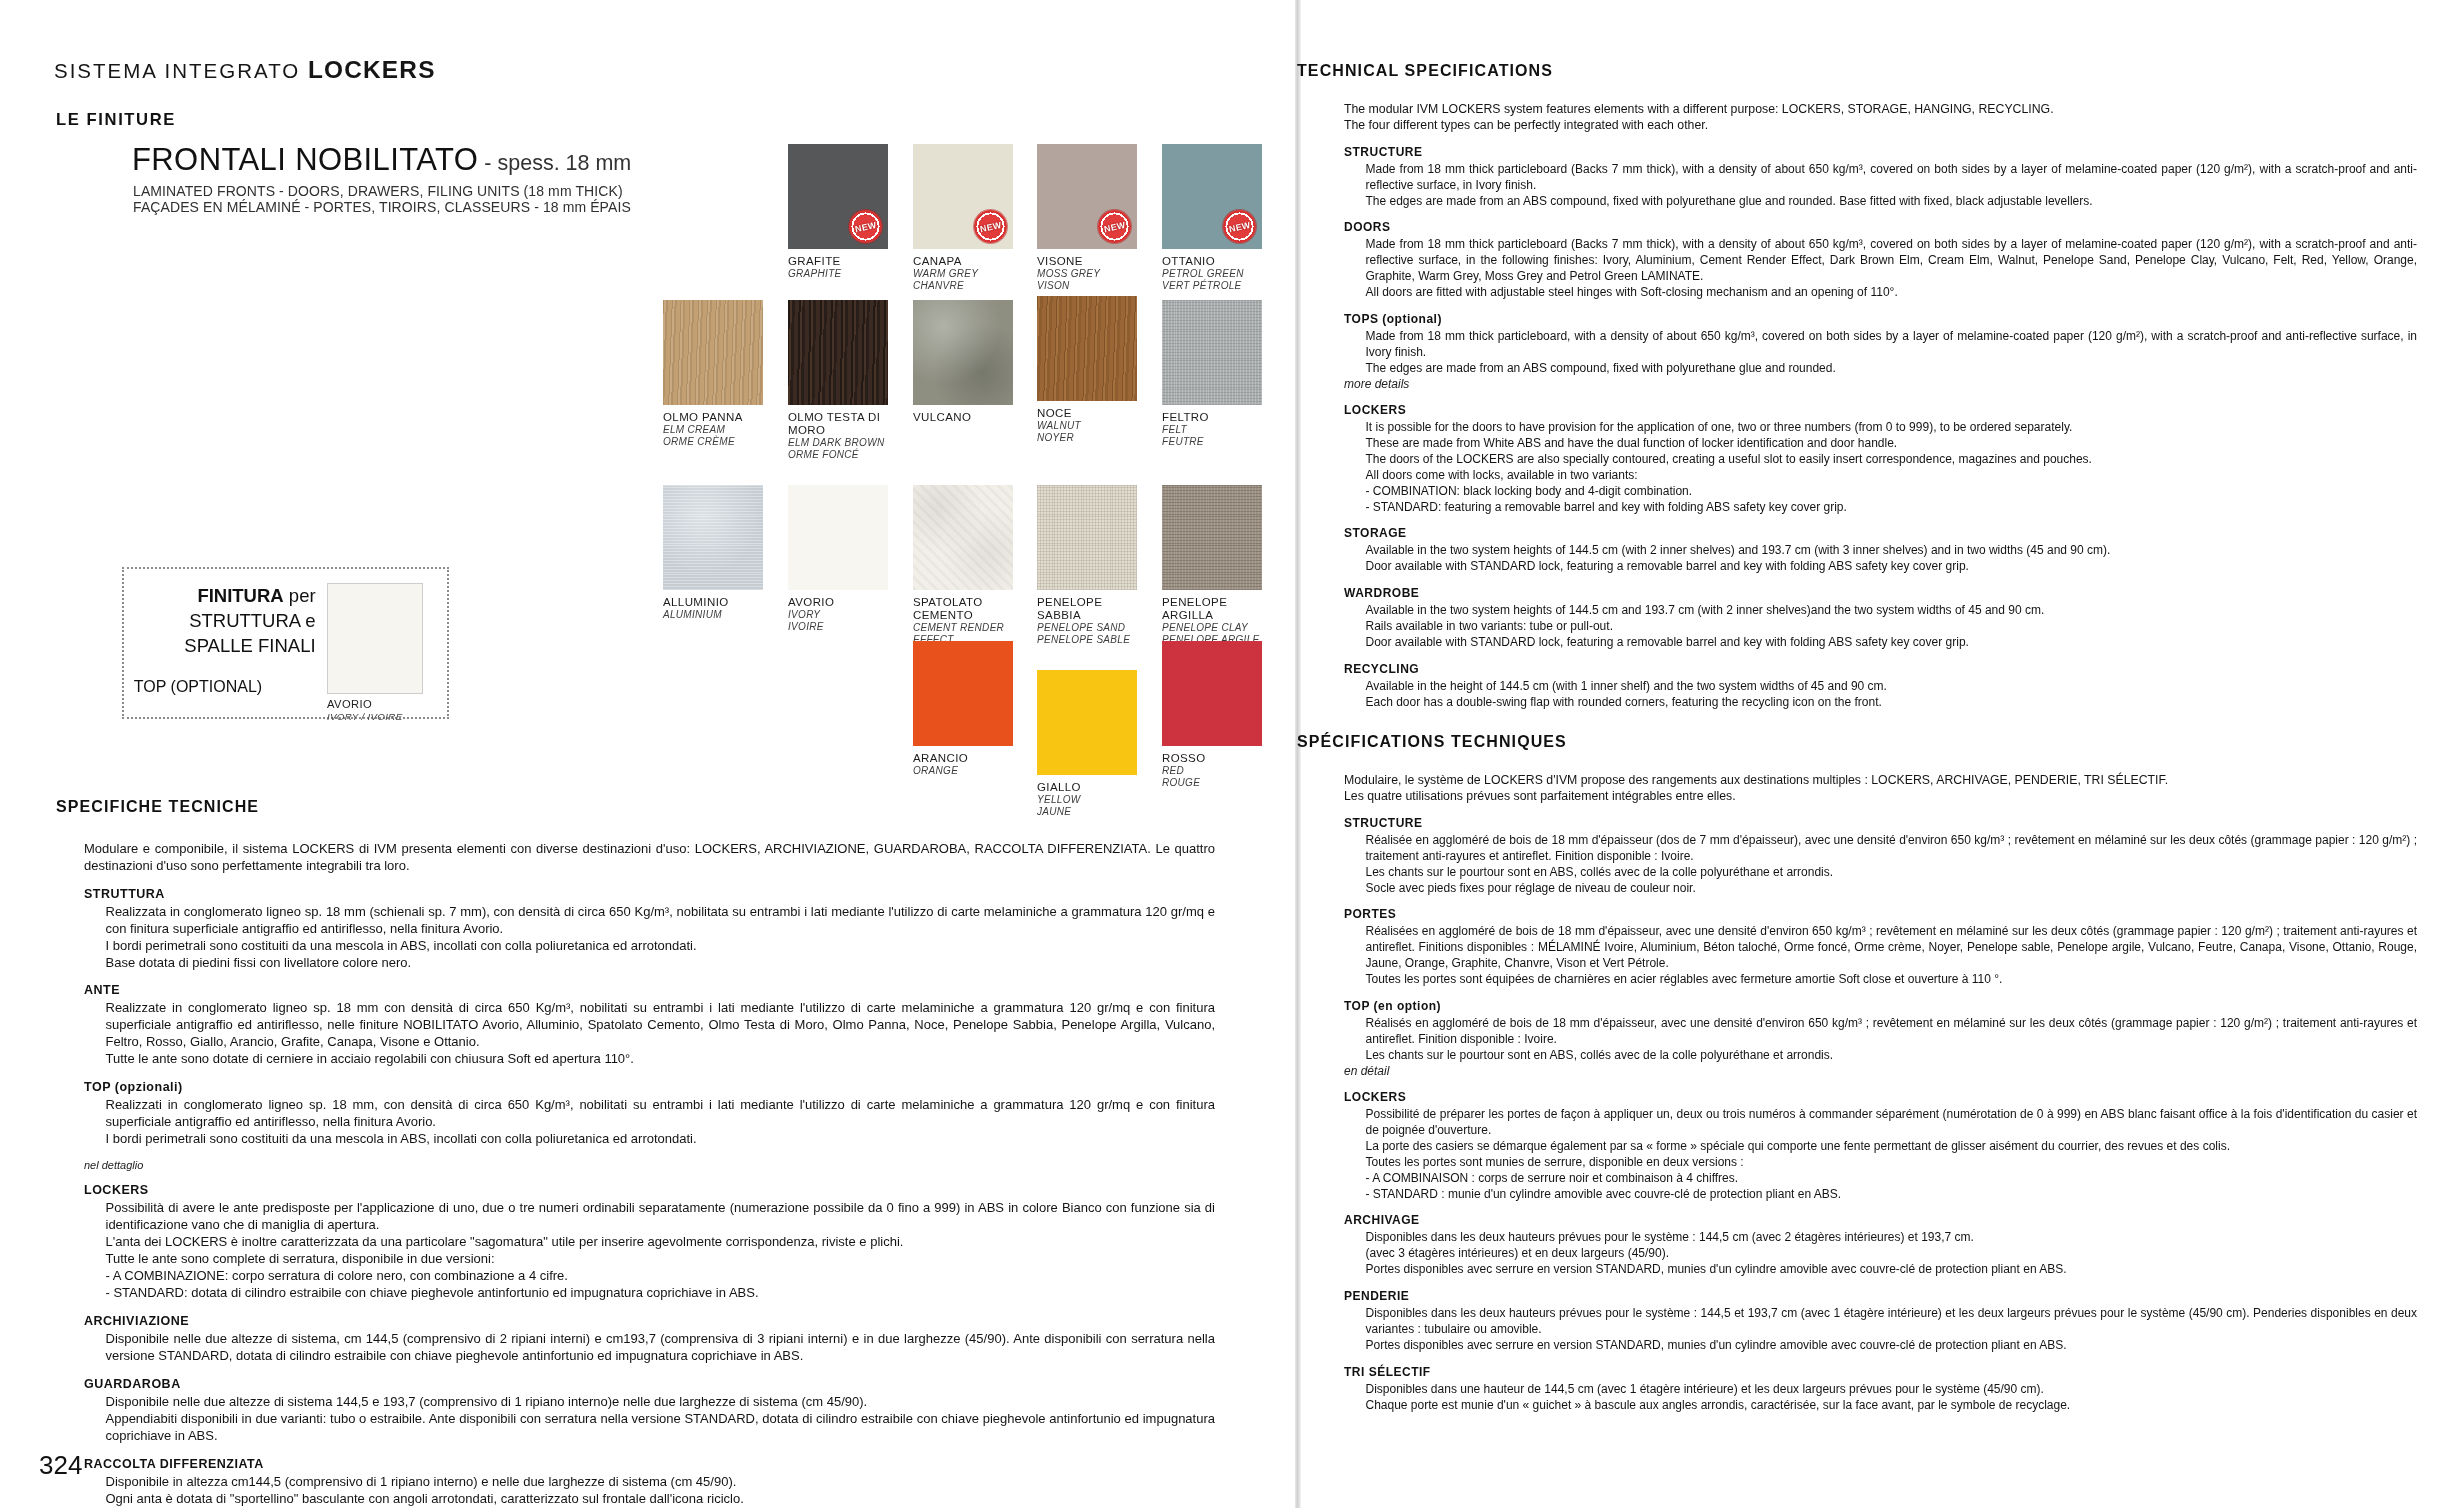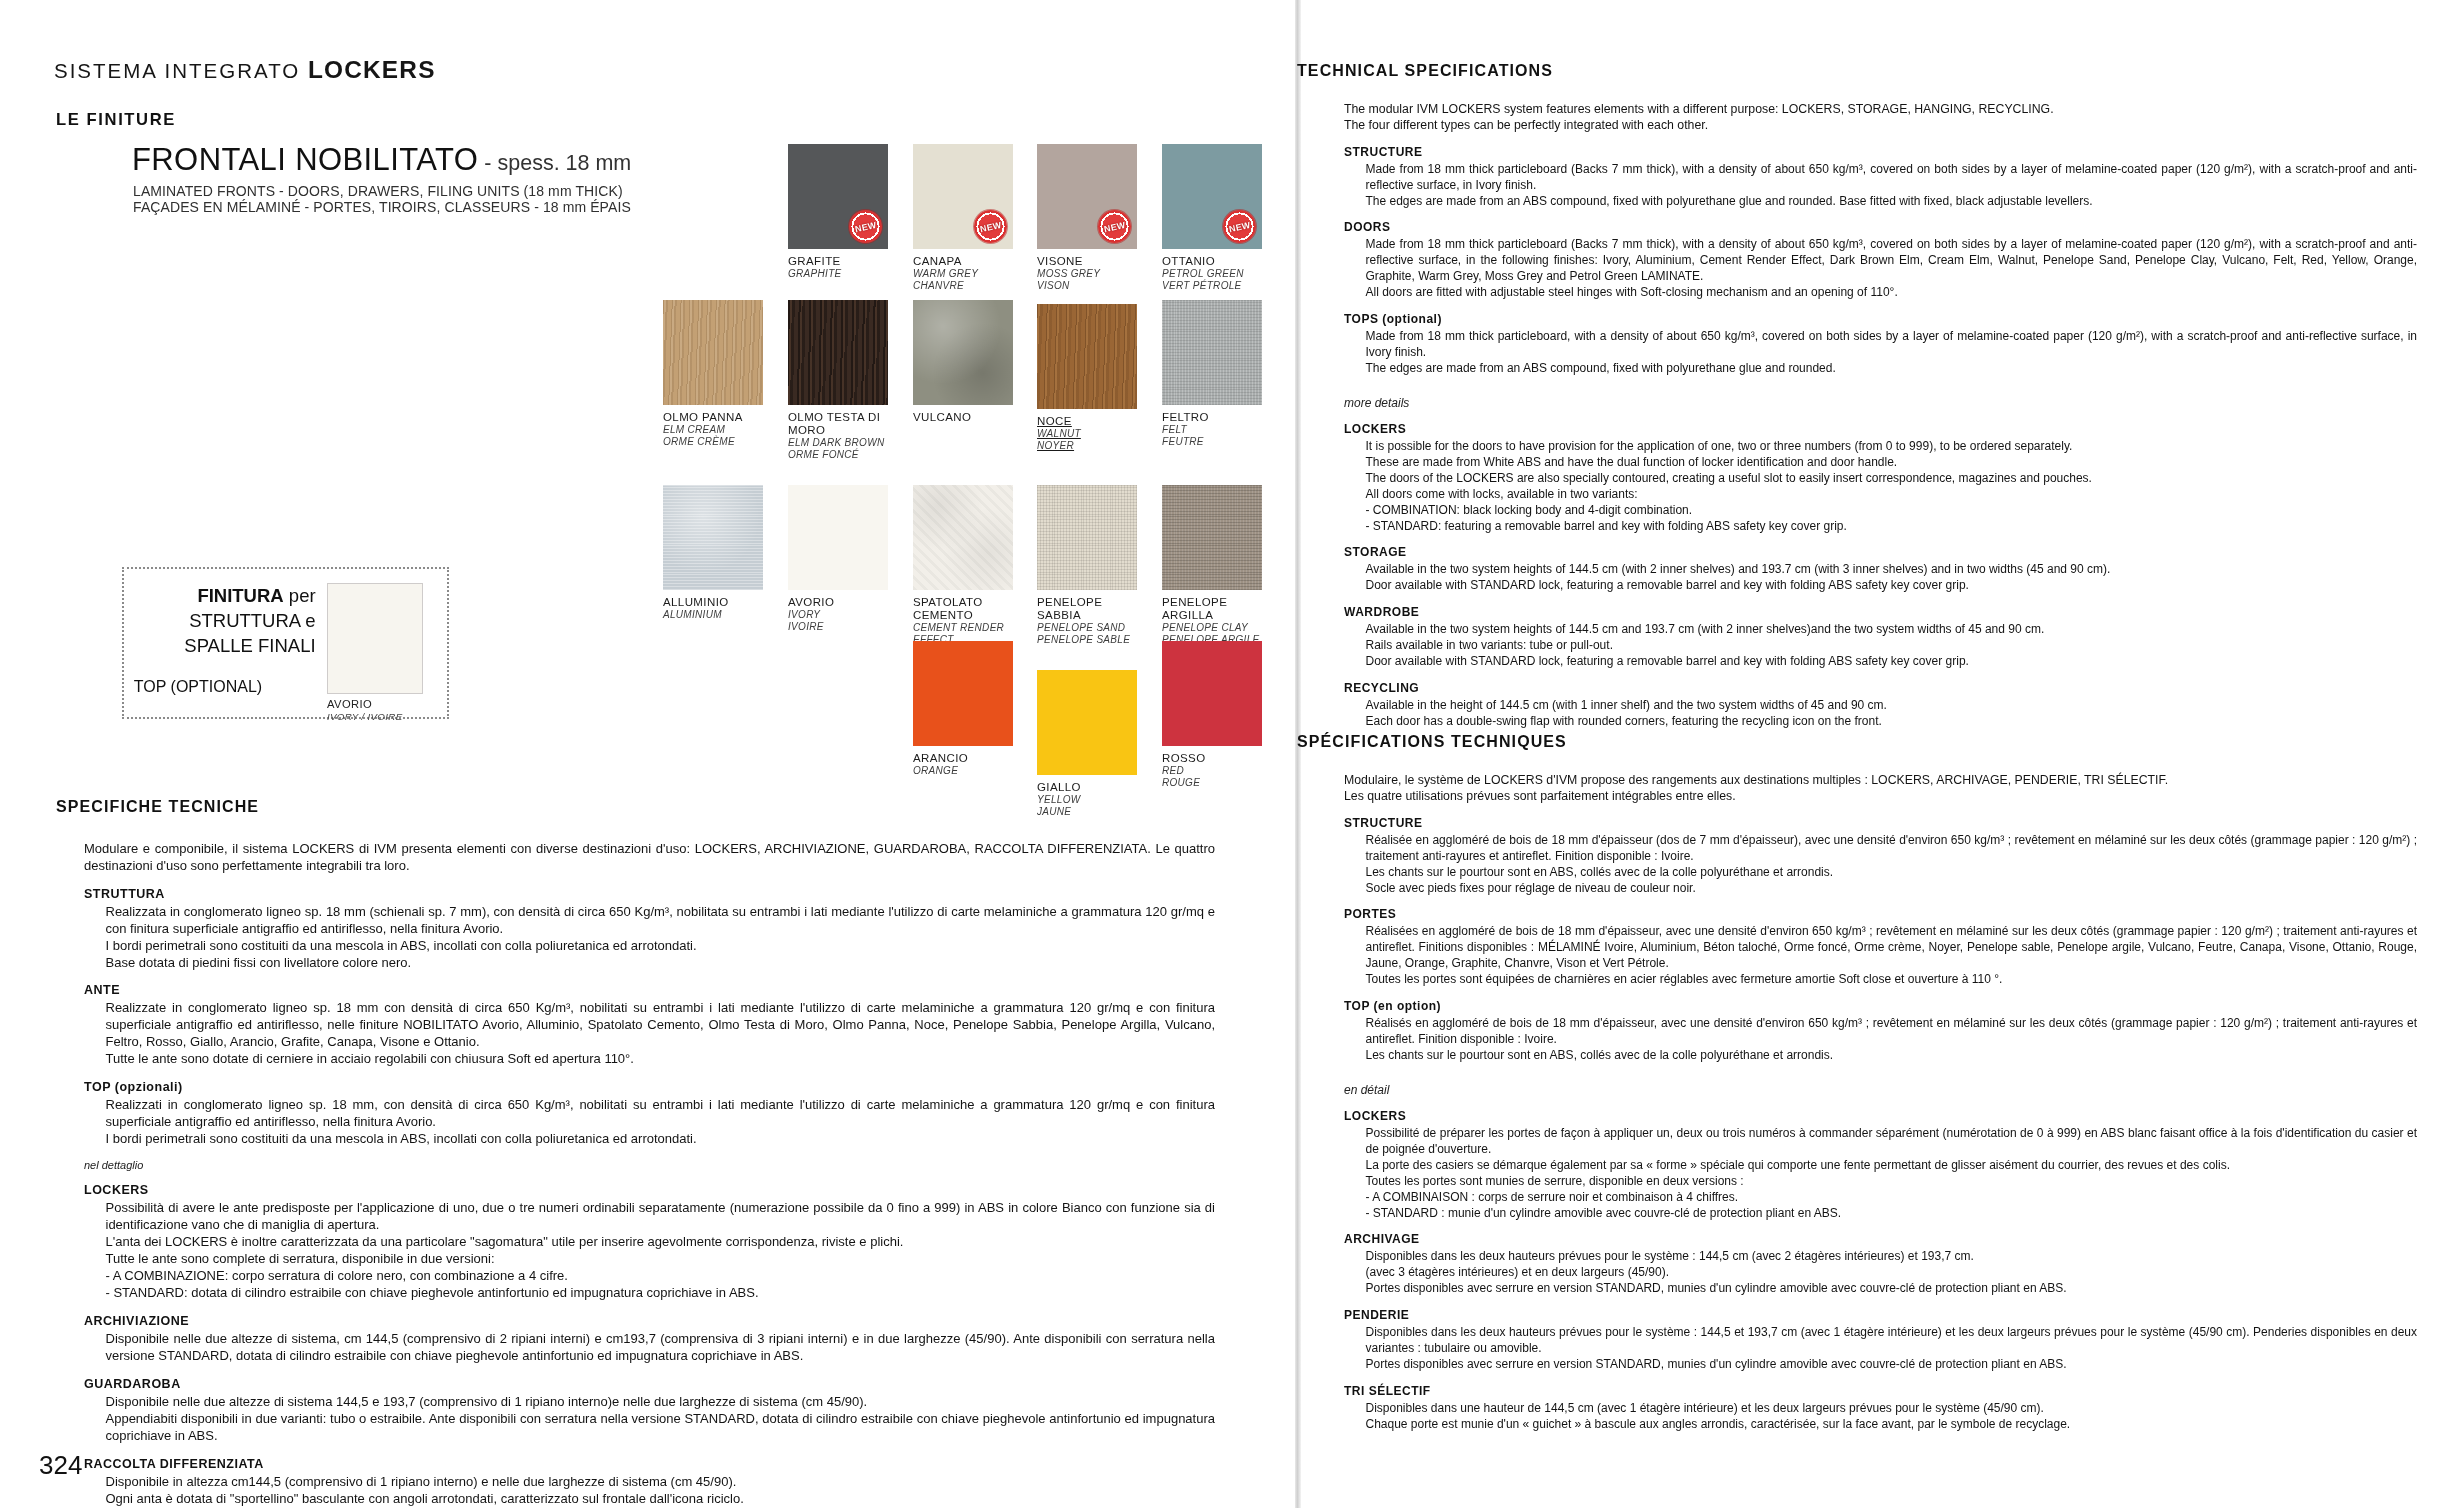--- a/index.html
+++ b/index.html
@@ -79,21 +79,21 @@
   
   .R { position:absolute; left:1297px; top:0; width:1141px; height:1509px; }
   .r-head { position:absolute; left:0; top:62px; font-size:16px; font-weight:800;
             letter-spacing:1.1px; color:#111; }
   .r-body { position:absolute; left:47px; top:0; width:1073px; }
   .r-body p.lead { font-size:12.3px; line-height:16px; color:#141414; }
   .r-body h4 { font-size:12px; font-weight:800; letter-spacing:0.5px; color:#111;
                margin-top:11.7px; margin-bottom:2px; }
   .r-body .ind { padding-left:21.5px; }
   .r-body .ind p { font-size:12px; line-height:16px; color:#141414; text-align:justify; }
-  .r-body .nd { font-size:12px; font-style:italic; color:#222; margin-top:20px; margin-bottom:2px; }
+  .r-body .nd { font-size:12px; font-style:italic; color:#222; margin-top:1px; margin-bottom:2px; }
 
   .r-head2 { position:absolute; left:0; font-size:16px; font-weight:800;
              letter-spacing:1.1px; color:#111; }
 </style>
 </head>
 <body>
 
 <div class="page">
 
   <div class="spine"></div>
@@ -166,21 +166,21 @@
           <div class="cap"><span>OLMO PANNA</span><span class="en">ELM CREAM</span><span class="fr">ORME CRÈME</span></div>
         </div>
         <div class="cell" style="left: 125px; top: 156px;">
           <div class="sw" style="background: repeating-linear-gradient(91deg, rgba(0, 0, 0, 0.42) 0px, rgba(0, 0, 0, 0.42) 2px, rgba(120, 85, 60, 0.2) 2px, rgba(120, 85, 60, 0.2) 3.9px, rgba(0, 0, 0, 0.3) 3.9px, rgba(0, 0, 0, 0.3) 6.8px, transparent 6.8px, transparent 10.7px) rgb(58, 42, 34);"></div>
           <div class="cap"><span>OLMO TESTA DI MORO</span><span class="en">ELM DARK BROWN</span><span class="fr">ORME FONCÉ</span></div>
         </div>
         <div class="cell" style="left: 250px; top: 156px;">
           <div class="sw" style="background: radial-gradient(circle at 30% 25%, rgba(255, 255, 255, 0.3), transparent 55%), radial-gradient(circle at 70% 70%, rgba(0, 0, 0, 0.16), transparent 50%) rgb(142, 143, 129);"></div>
           <div class="cap"><span>VULCANO</span></div>
         </div>
-        <div class="cell" style="left: 374px; top: 160px; text-decoration: underline;">
+        <div class="cell" style="left: 374px; top: 152px;">
           <div class="sw" style="background: repeating-linear-gradient(92deg, rgba(70, 40, 15, 0.3) 0px, rgba(70, 40, 15, 0.3) 1px, rgba(220, 170, 110, 0.16) 1px, rgba(220, 170, 110, 0.16) 2.9px, rgba(90, 55, 25, 0.2) 2.9px, rgba(90, 55, 25, 0.2) 5.9px, transparent 5.9px, transparent 9.8px) rgb(154, 102, 53);"></div>
           <div class="cap"><span>NOCE</span><span class="en">WALNUT</span><span class="fr">NOYER</span></div>
         </div>
         <div class="cell" style="left: 499px; top: 156px;">
           <div class="sw" style="background: repeating-linear-gradient(0deg, rgba(0, 0, 0, 0.1) 0px, rgba(0, 0, 0, 0.1) 1px, transparent 1px, transparent 2.9px), repeating-linear-gradient(90deg, rgba(255, 255, 255, 0.22) 0px, rgba(255, 255, 255, 0.22) 1px, transparent 1px, transparent 2.9px) rgb(169, 173, 173);"></div>
           <div class="cap"><span>FELTRO</span><span class="en">FELT</span><span class="fr">FEUTRE</span></div>
         </div>
         <div class="cell" style="left: 0px; top: 341px;">
           <div class="sw" style="background: repeating-linear-gradient(0deg, rgba(255, 255, 255, 0.35) 0px, rgba(255, 255, 255, 0.35) 1px, transparent 1px, transparent 2.9px), radial-gradient(circle at 40% 30%, rgba(255, 255, 255, 0.4), transparent 60%) rgb(197, 205, 211);"></div>
           <div class="cap"><span>ALLUMINIO</span><span class="en">ALUMINIUM</span></div>

